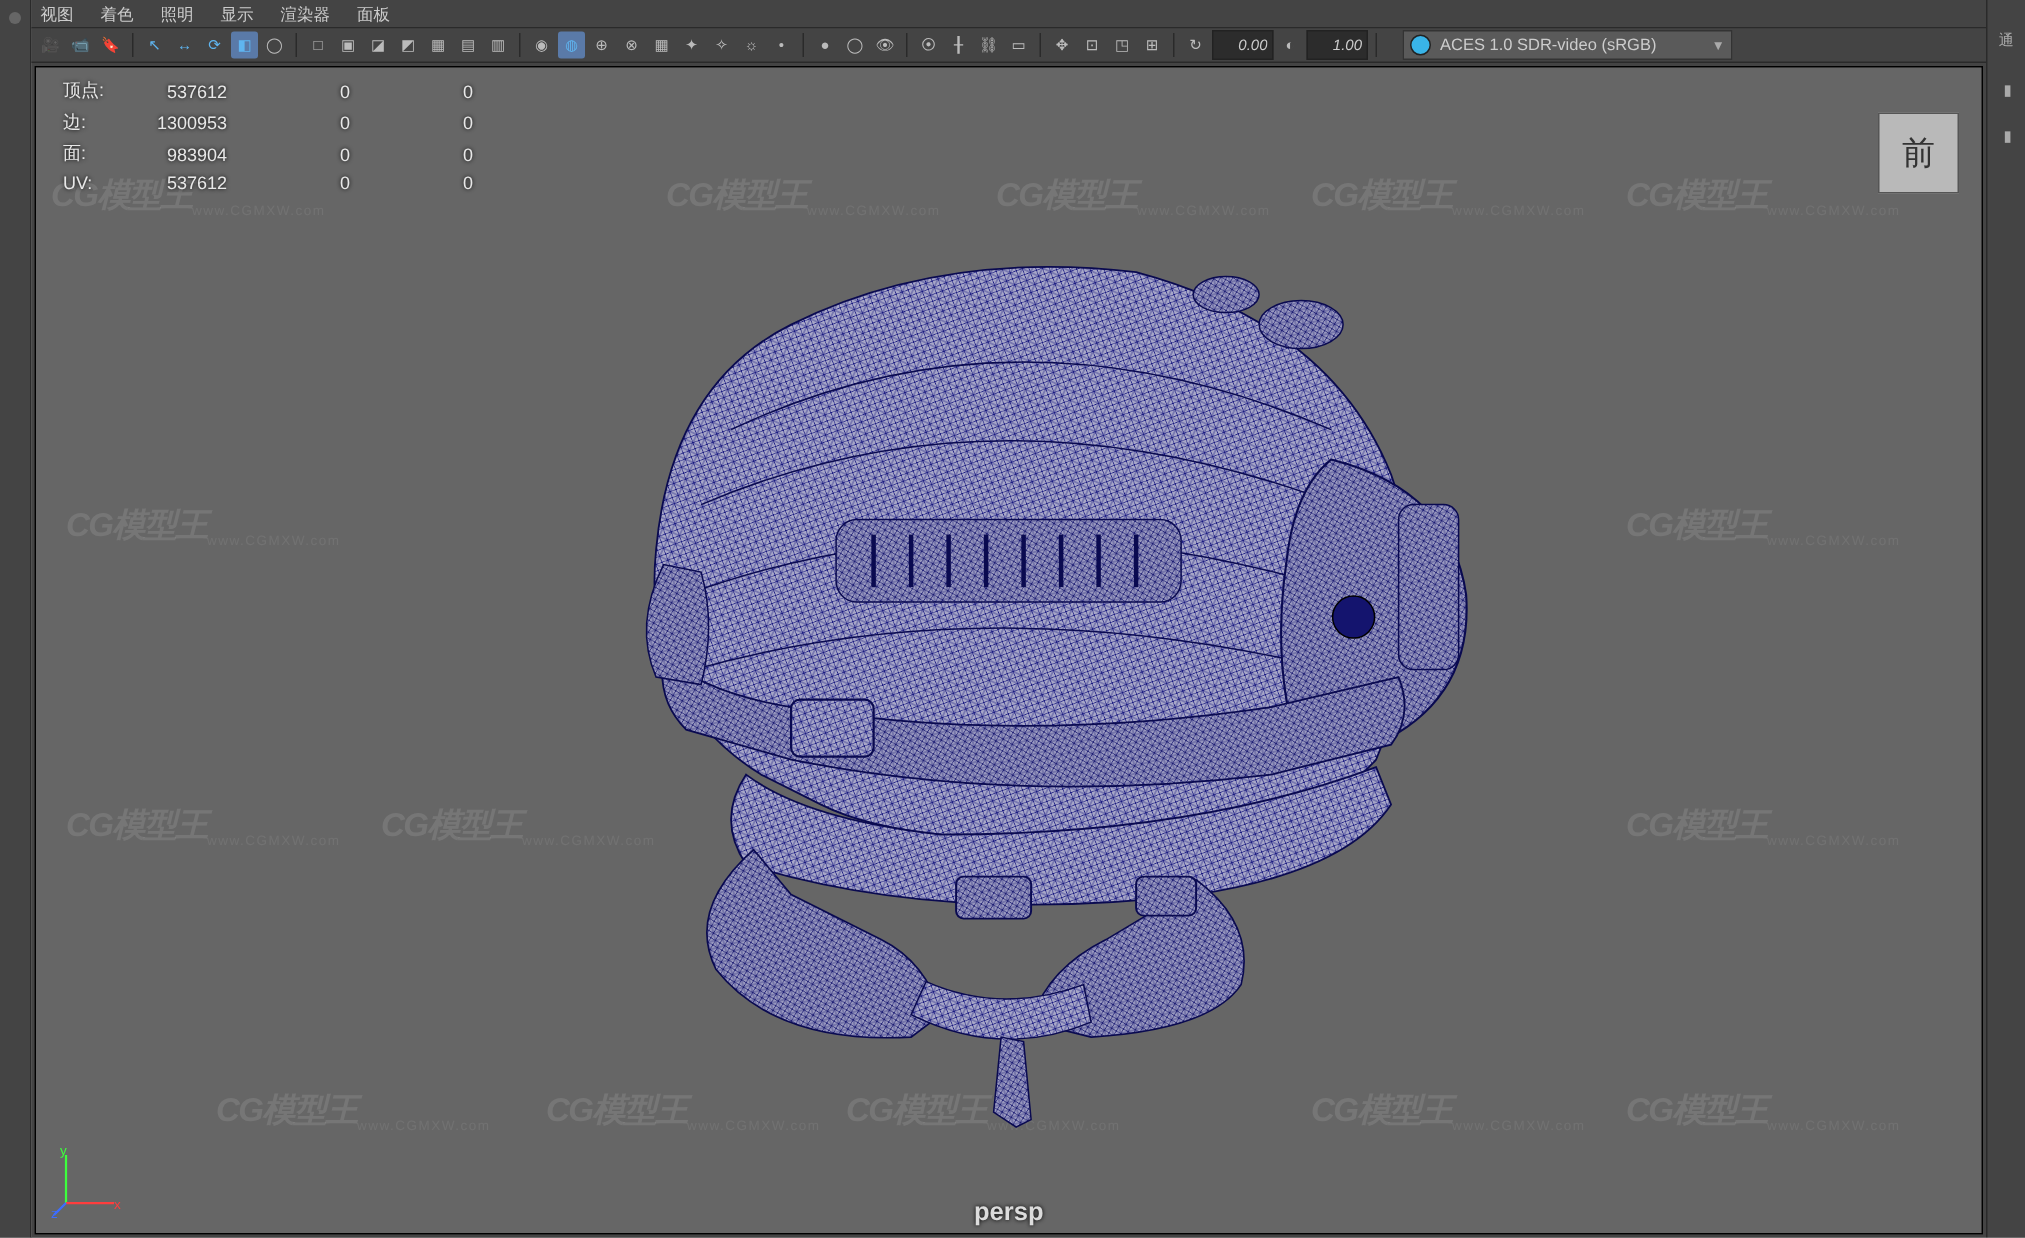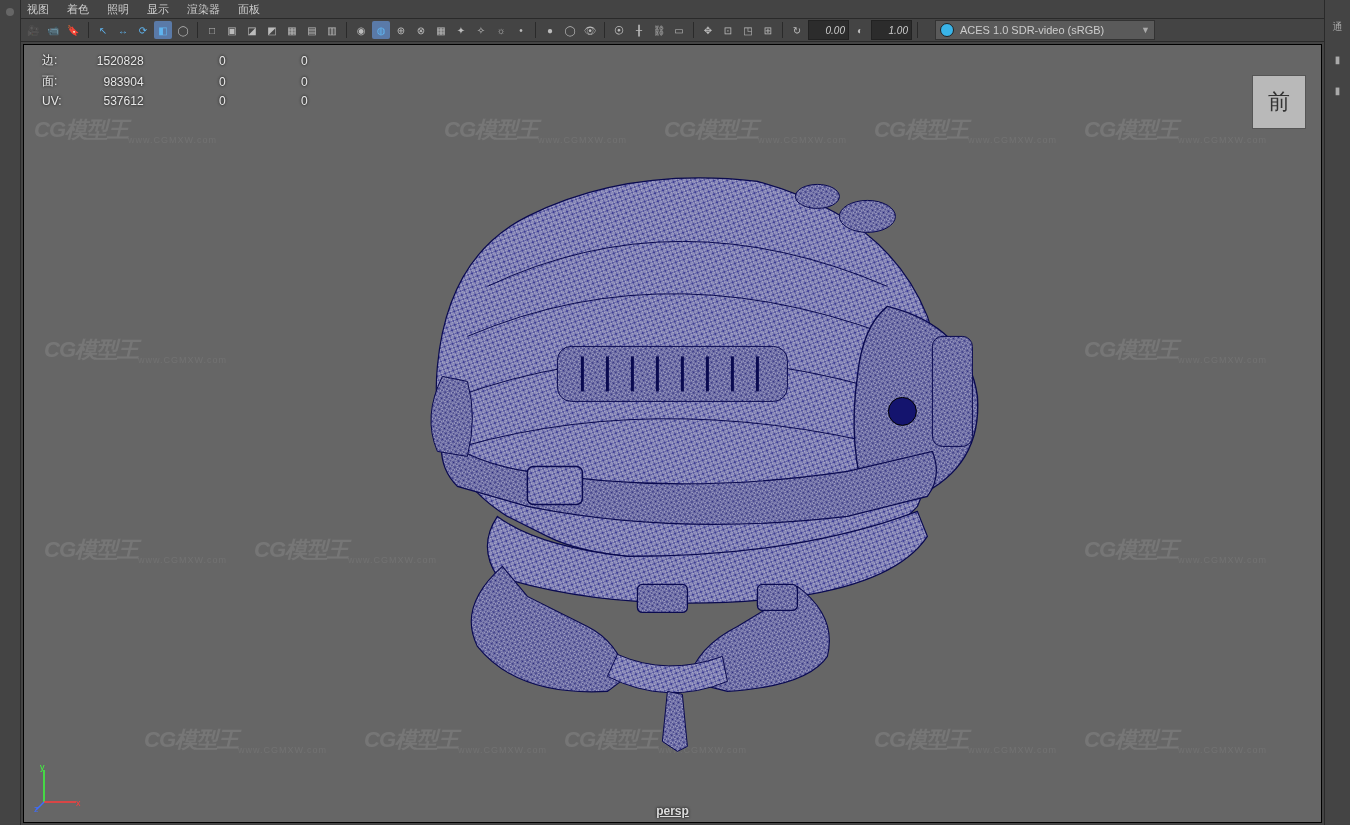--- a/index.html
+++ b/index.html
@@ -103,24 +103,23 @@
     color: #e8e8e8;
     font-size: 12px;
     text-shadow: 0 0 3px #000;
   }
   .hud table td { padding: 1px 10px; }
   .hud table td.lbl { text-align: left; }
   .hud table td.val { text-align: right; min-width: 60px; }
   .camera-label {
     position: absolute;
     bottom: 4px; left: 50%; transform: translateX(-50%);
-    color: #dcdcdc; font-size: 12px;
+    color: #dcdcdc; font-size: 17px;
     font-weight: bold;
     text-shadow: 0 0 3px #000;
-    text-decoration: underline;
   }
   .axis {
     position: absolute;
     left: 10px; bottom: 10px;
     width: 50px; height: 50px;
   }
   .view-cube {
     position: absolute; top: 30px; right: 15px;
     width: 52px; height: 52px;
     background: #b9b9b9;
@@ -406,23 +405,29 @@
 
         <path d="M 115 240 Q 95 280 110 315 L 140 320 Q 150 280 140 245 Z" fill="url(#wire2)" stroke="#0a0a50"></path>
 
         <ellipse cx="540" cy="80" rx="28" ry="16" fill="url(#wire2)" stroke="#0a0a50"></ellipse>
         <ellipse cx="490" cy="60" rx="22" ry="12" fill="url(#wire2)" stroke="#0a0a50"></ellipse>
       </svg>
 
       <div class="hud">
         <table>
           <tbody>
+              <tr>
+            <td class="lbl">顶点:</td>
+            <td class="val">537612</td>
+            <td class="val">0</td>
+            <td class="val">0</td>
+          </tr>
           <tr>
             <td class="lbl">边:</td>
-            <td class="val">1520828</td>
+            <td class="val">1300953</td>
             <td class="val">0</td>
             <td class="val">0</td>
           </tr>
           <tr>
             <td class="lbl">面:</td>
             <td class="val">983904</td>
             <td class="val">0</td>
             <td class="val">0</td>
           </tr>
           <tr>

